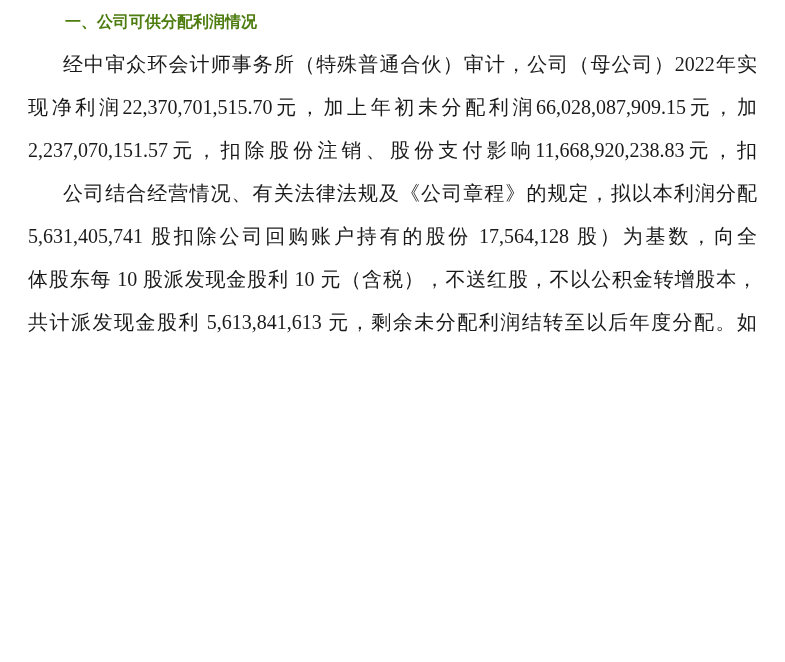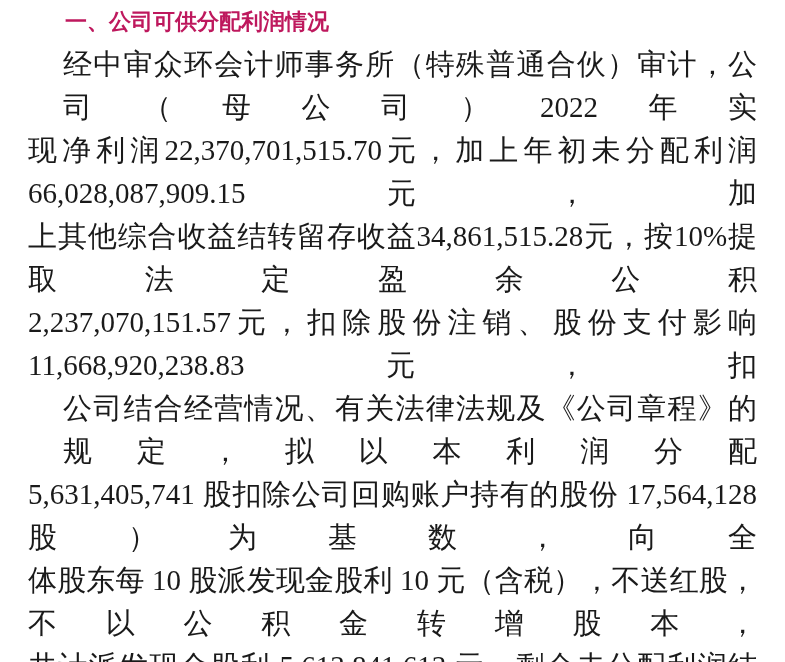--- a/index.html
+++ b/index.html
@@ -13,33 +13,33 @@
     height: 662px;
     box-sizing: border-box;
     padding: 0 28px 0 28px;
     background: #ffffff;
     color: #1a1a1a;
     font-family: "Liberation Serif", "DejaVu Serif", serif;
     overflow: hidden;
   }
   .heading {
     margin: 0;
-    font-size: 22px;
+    font-size: 16px;
     font-weight: bold;
     line-height: 43px;
     padding-left: 37px;
     white-space: nowrap;
     overflow: hidden;
-    color: #be185d;
+    color: #4d7c0f;
   }
   .paragraph {
     margin: 0;
   }
   .line {
-    font-size: 29px;
+    font-size: 20px;
     line-height: 43px;
     white-space: nowrap;
     overflow: hidden;
   }
   .line.justify {
     white-space: normal;
     text-align: justify;
     text-align-last: justify;
     text-justify: inter-character;
   }
@@ -50,21 +50,20 @@
 </head>
 <body>
 
 <div class="page">
 
   <section>
     <h2 class="heading">一、公司可供分配利润情况</h2>
     <div class="paragraph">
         <div class="line first justify">经中审众环会计师事务所（特殊普通合伙）审计，公司（母公司）2022年实</div>
         <div class="line justify">现净利润22,370,701,515.70元，加上年初未分配利润66,028,087,909.15元，加</div>
-        <div class="line justify">上其他综合收益结转留存收益34,861,515.28元，按10%提取法定盈余公积</div>
         <div class="line justify">2,237,070,151.57元，扣除股份注销、股份支付影响11,668,920,238.83元，扣</div>
       </div>
   </section>
 
   <section>
     <div class="paragraph">
         <div class="line first justify">公司结合经营情况、有关法律法规及《公司章程》的规定，拟以本利润分配</div>
         <div class="line justify">5,631,405,741 股扣除公司回购账户持有的股份 17,564,128 股）为基数，向全</div>
         <div class="line justify">体股东每 10 股派发现金股利 10 元（含税），不送红股，不以公积金转增股本，</div>
         <div class="line justify">共计派发现金股利 5,613,841,613 元，剩余未分配利润结转至以后年度分配。如</div>

